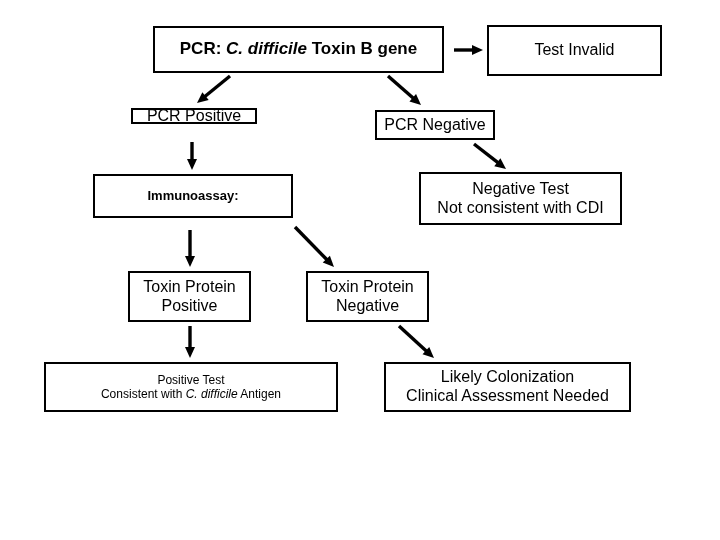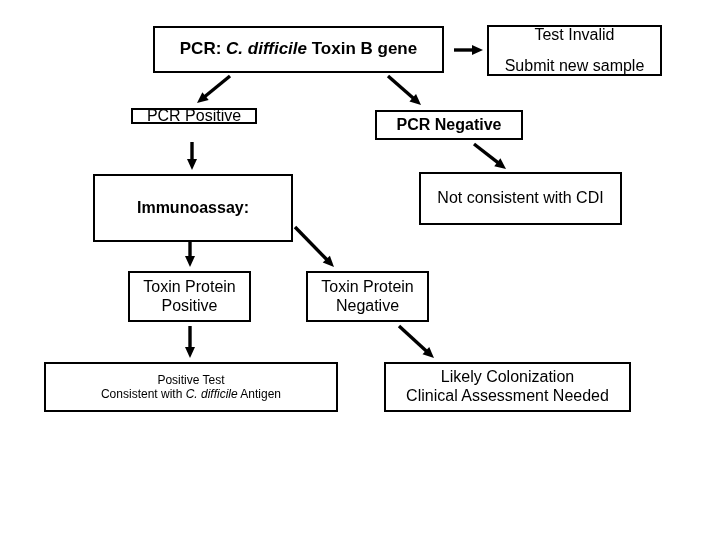--- a/index.html
+++ b/index.html
@@ -82,32 +82,32 @@
         <line x1="399" y1="326" x2="427.3577406919796" y2="351.92707720409555" stroke="#000000" stroke-width="3.4" stroke-linecap="butt"></line>
         <polygon points="434,358 422.50783707025033,354.2676828650171 429.2555290656997,346.8873947449943" fill="#000000"></polygon>
       </g>
     </svg>
   <div id="node-layer">
       <div class="node" style="left: 153px; top: 26px; width: 291px; height: 47px; font-size: 17px; font-weight: bold; border-color: rgb(0, 0, 0); color: rgb(0, 0, 0);">
         <span class="line"><span style="font-weight: bold;">PCR: </span><span style="font-weight: bold; font-style: italic;">C. difficile</span><span style="font-weight: bold;"> Toxin B gene</span></span>
       </div>
       <div class="node" style="left: 487px; top: 25px; width: 175px; height: 51px; font-size: 16px; font-weight: normal; border-color: rgb(0, 0, 0); color: rgb(0, 0, 0); gap: 12px;">
         <span class="line"><span>Test Invalid</span></span>
-        <span class="line"><span>Submit new sample</span></span>
       </div>
       <div class="node" style="left: 131px; top: 108px; width: 126px; height: 16px; font-size: 16px; font-weight: normal; border-color: rgb(0, 0, 0); color: rgb(0, 0, 0);">
         <span class="line"><span>PCR Positive</span></span>
       </div>
-      <div class="node" style="left: 375px; top: 110px; width: 148px; height: 30px; font-size: 16px; font-weight: bold; border-color: rgb(0, 0, 0); color: rgb(0, 0, 0);">
+      <div class="node" style="left: 375px; top: 110px; width: 120px; height: 30px; font-size: 16px; font-weight: normal; border-color: rgb(0, 0, 0); color: rgb(0, 0, 0);">
         <span class="line"><span>PCR Negative</span></span>
       </div>
-      <div class="node" style="left: 93px; top: 174px; width: 200px; height: 68px; font-size: 16px; font-weight: bold; border-color: rgb(0, 0, 0); color: rgb(0, 0, 0);">
+      <div class="node" style="left: 93px; top: 174px; width: 200px; height: 44px; font-size: 13px; font-weight: bold; border-color: rgb(0, 0, 0); color: rgb(0, 0, 0);">
         <span class="line"><span style="font-weight: bold;">Immunoassay:</span></span>
       </div>
       <div class="node" style="left: 419px; top: 172px; width: 203px; height: 53px; font-size: 16px; font-weight: normal; border-color: rgb(0, 0, 0); color: rgb(0, 0, 0);">
+        <span class="line"><span>Negative Test</span></span>
         <span class="line"><span>Not consistent with CDI</span></span>
       </div>
       <div class="node" style="left: 128px; top: 271px; width: 123px; height: 51px; font-size: 16px; font-weight: normal; border-color: rgb(0, 0, 0); color: rgb(0, 0, 0);">
         <span class="line"><span>Toxin Protein</span></span>
         <span class="line"><span>Positive</span></span>
       </div>
       <div class="node" style="left: 306px; top: 271px; width: 123px; height: 51px; font-size: 16px; font-weight: normal; border-color: rgb(0, 0, 0); color: rgb(0, 0, 0);">
         <span class="line"><span>Toxin Protein</span></span>
         <span class="line"><span>Negative</span></span>
       </div>

